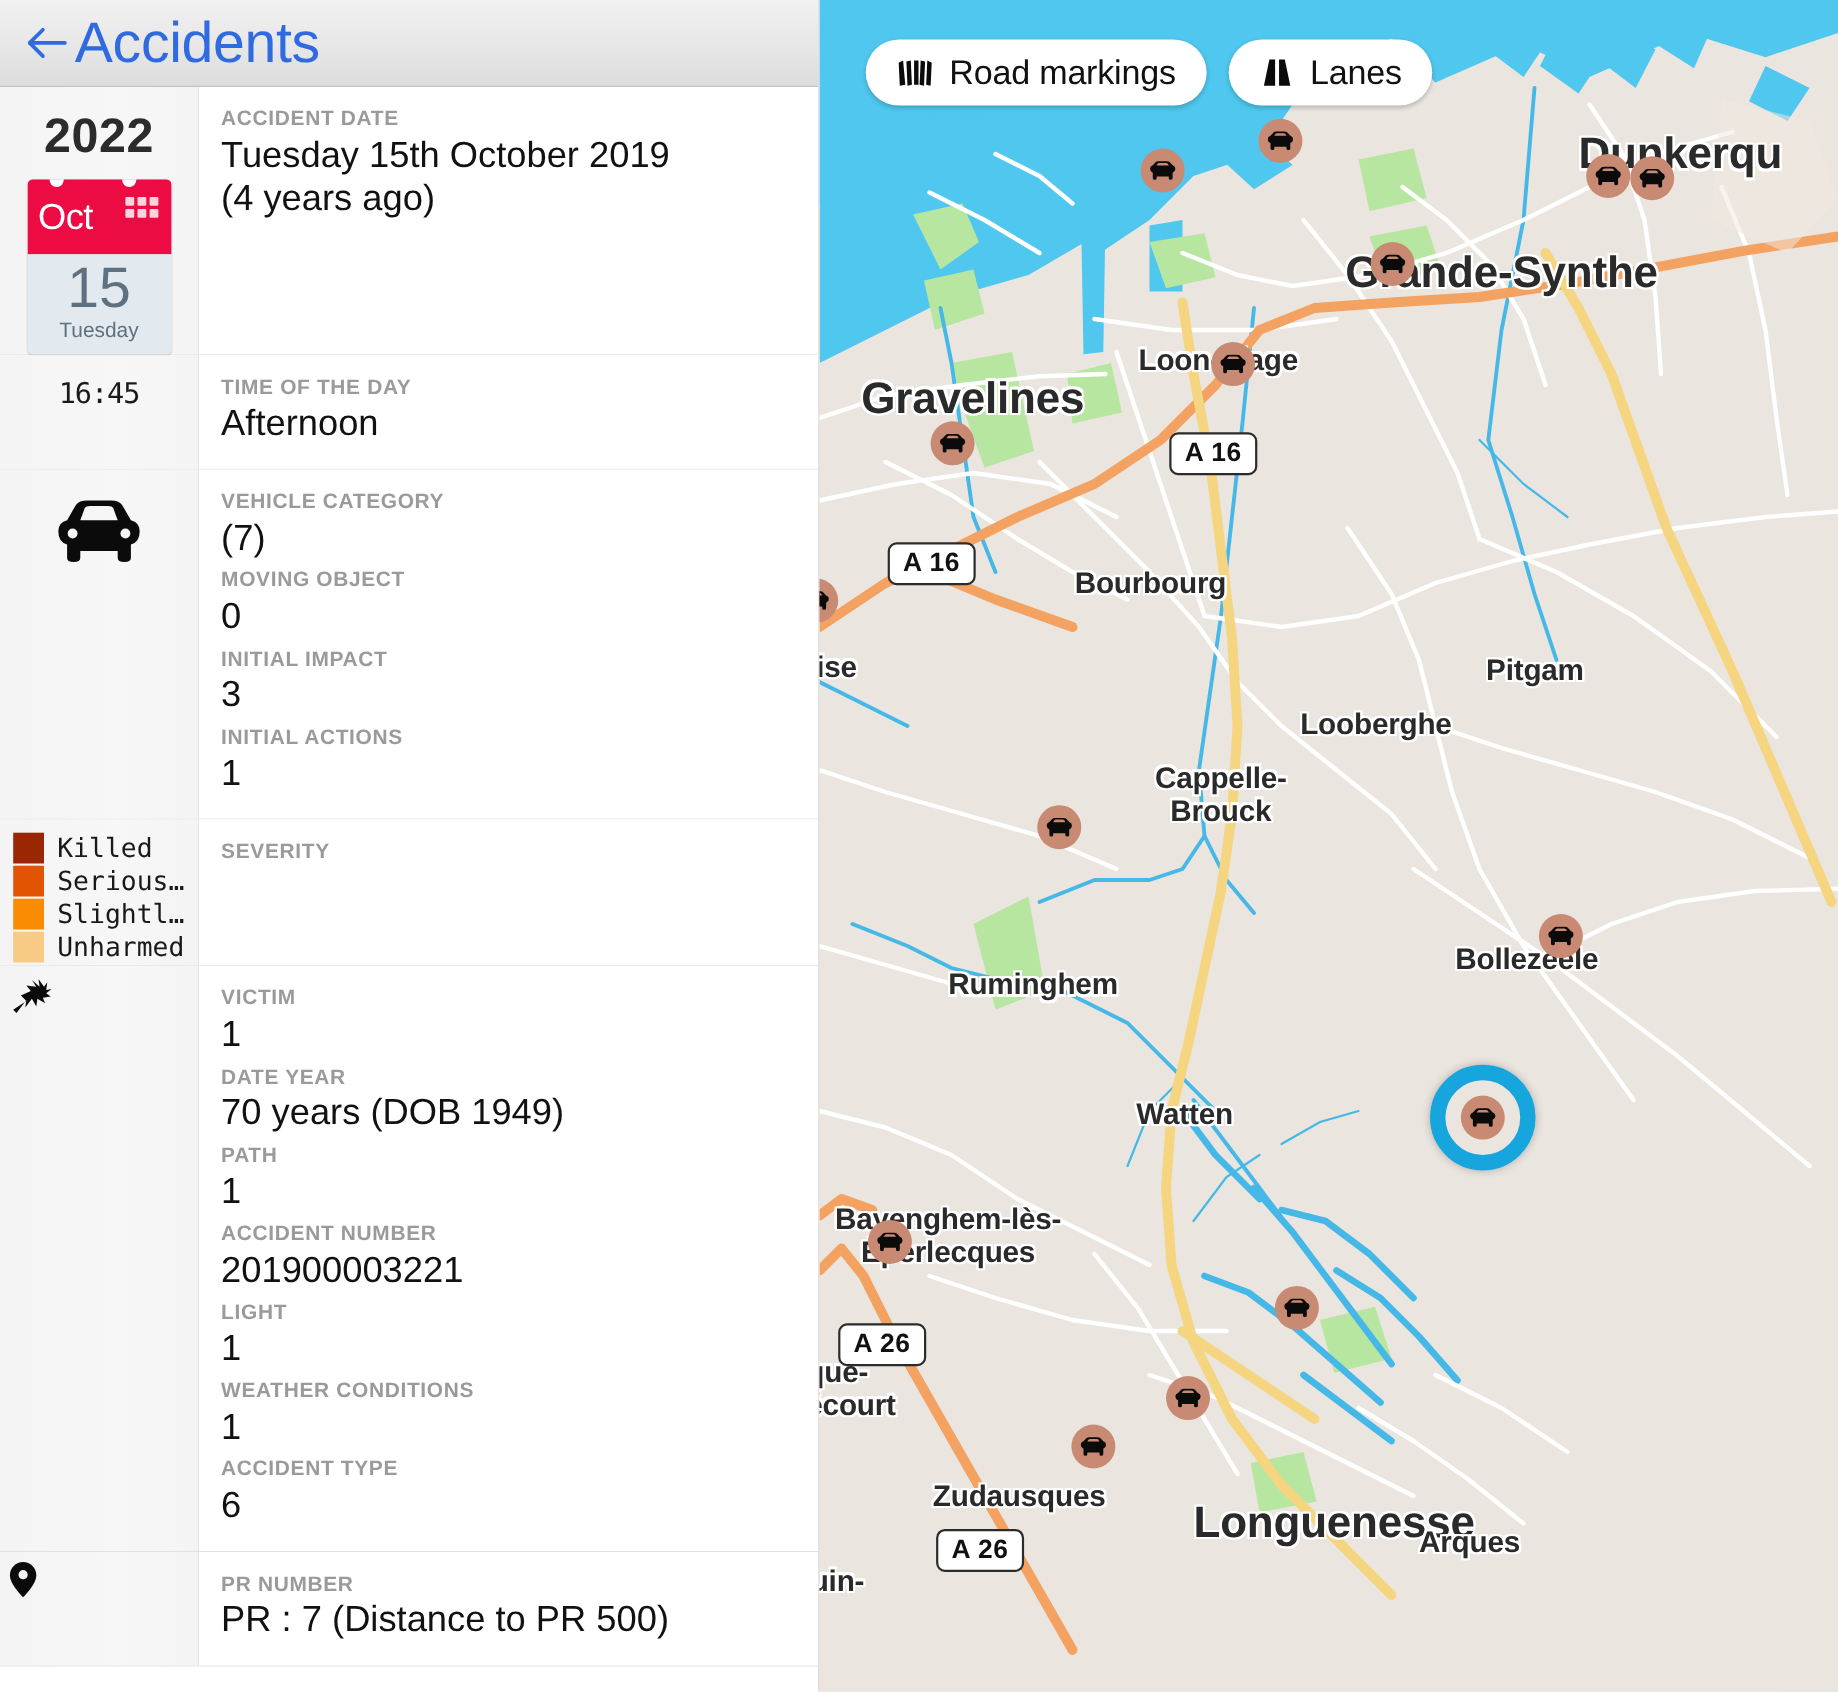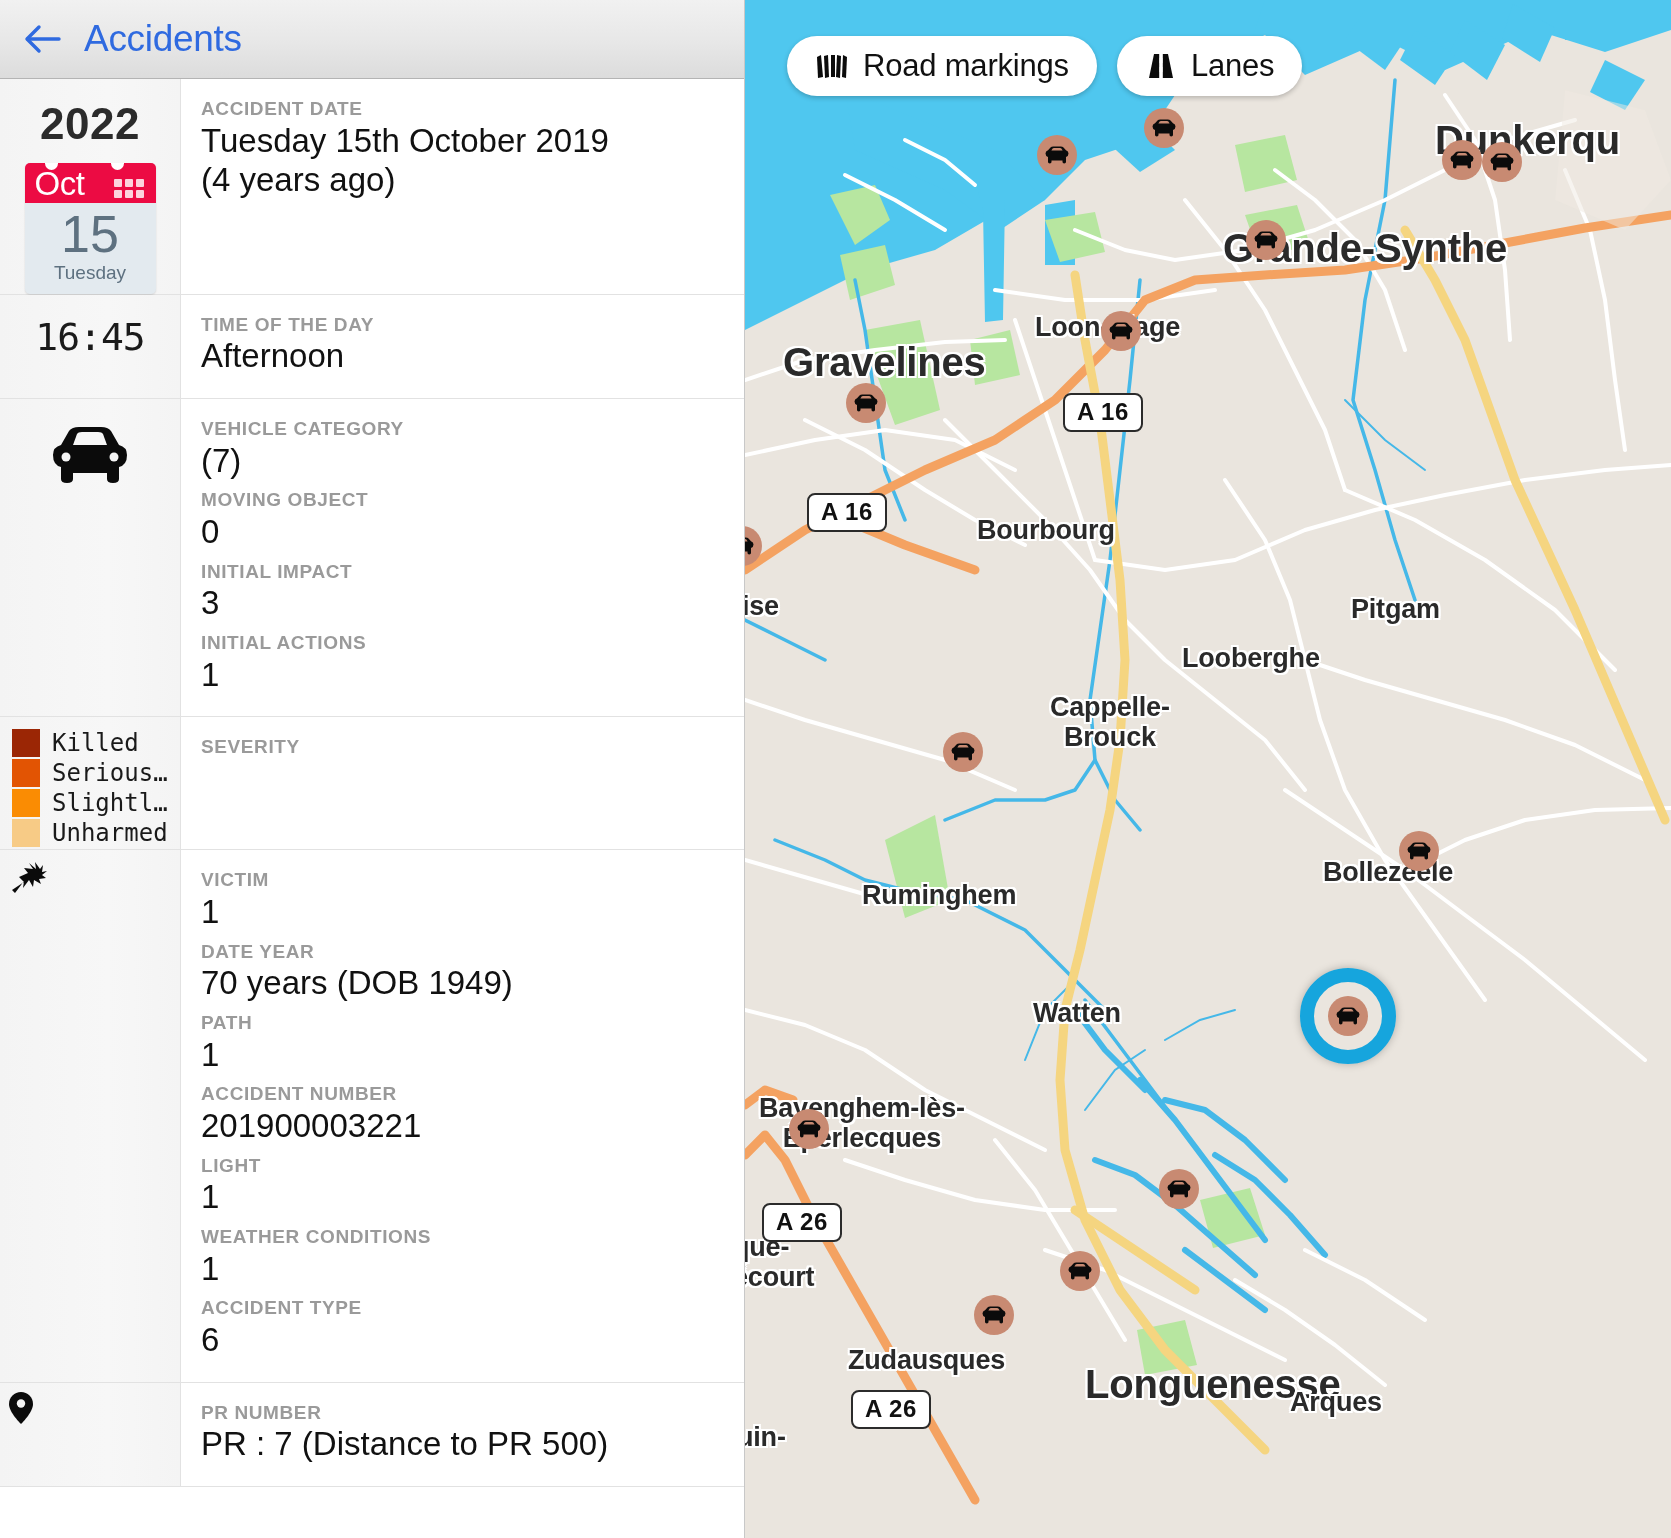--- a/index.html
+++ b/index.html
@@ -28,23 +28,23 @@
     padding-left: 22px;
   }
   #back-arrow {
     width: 40px; height: 40px;
     display: flex; align-items: center; justify-content: center;
     color: #2b6cea;
     flex: none;
   }
   #back-arrow svg { display:block; }
   #page-title {
-    font-size: 37px;
+    font-size: 52px;
     color: #2f6ae0;
-    margin-left: 22px;
+    margin-left: 6px;
     letter-spacing: -0.3px;
     font-weight: 400;
     white-space: nowrap;
   }
 
   .row {
     display: flex;
     border-bottom: 1px solid #e2e2e2;
     min-height: 40px;
   }
@@ -91,24 +91,24 @@
   .cal {
     width: 131px;
     margin-top: 14px;
     border-radius: 5px;
     overflow: hidden;
     background: #e3eaef;
     box-shadow: 0 1px 2px rgba(0,0,0,0.12);
   }
   .cal-top {
     background: #ec0b43;
-    height: 40px;
+    height: 68px;
     position: relative;
     display: flex;
-    align-items: flex-end;
+    align-items: center;
   }
   .cal-month {
     color: #ffffff;
     font-size: 33px;
     font-weight: 500;
     margin-left: 10px;
     letter-spacing: -0.5px;
   }
   .cal-dots {
     position: absolute; right: 12px; top: 16px;
@@ -127,21 +127,21 @@
     font-weight: 400;
   }
   .cal-wd {
     font-size: 19px;
     color: #5e7180;
     text-align: center;
     padding-bottom: 10px;
   }
 
   .time-text {
-    font-size: 38px;
+    font-size: 26px;
     color: #1a1a1a;
     font-family: "DejaVu Sans Mono", monospace;
     letter-spacing: -1px;
     margin-top: 6px;
   }
 
   
   .legend { padding-top: 12px; padding-left: 6px; width: 100%; }
   .legend-item { display: flex; align-items: center; margin-bottom: 2px; }
   .legend-sw { width: 28px; height: 28px; flex: none; }

